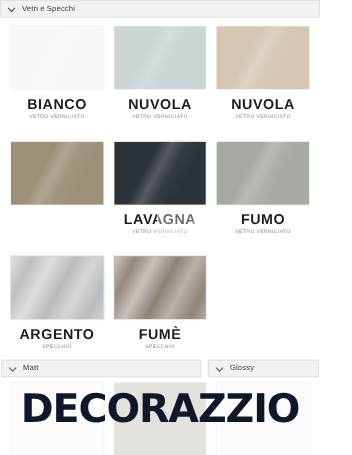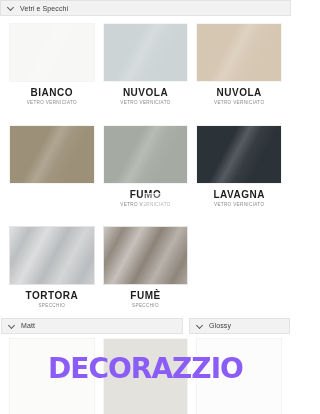--- a/index.html
+++ b/index.html
@@ -90,21 +90,21 @@
        rgba(255,255,255,0.30) 100%);
   }
   .swatch.mirror { box-shadow: 0 0 0 1px rgba(0,0,0,0.10); }
 
   .cap {
     text-align: center;
     padding-top: 7px;
     line-height: 1;
   }
   .cap .name {
-    font-size: 10px;
+    font-size: 13px;
     font-weight: bold;
     color: #1d1d1d;
     letter-spacing: .5px;
     display: block;
   }
   .cap .sub {
     font-size: 4.6px;
     color: #8a8a8a;
     letter-spacing: .35px;
     display: block;
@@ -134,23 +134,23 @@
 
   
   .watermark {
     position: absolute;
     left: 0;
     right: 0;
     top: 355px;
     text-align: center;
     font-family: "DejaVu Sans", sans-serif;
     font-weight: bold;
-    font-size: 28px;
+    font-size: 36px;
     letter-spacing: -1px;
-    color: #8b5cf6;
+    color: #0f172a;
     line-height: 1;
     pointer-events: none;
     user-select: none;
     white-space: nowrap;
   }
   
   .wm-frag {
     position: absolute;
     left: 143px;
     top: 193px;
@@ -193,42 +193,42 @@
   </div>
 </div>
 
 <div class="row-gap"></div>
 
 <div class="grid">
   <div class="cell">
     <div class="swatch gloss" style="background:#9c9078"></div>
   </div>
   <div class="cell">
+    <div class="swatch gloss" style="background:#2b3238"></div>
+    <div class="cap">
+      <span class="name">LAVAGNA</span>
+      <span class="sub">VETRO VERNICIATO</span>
+    </div>
+  </div>
+  <div class="cell">
     <div class="swatch gloss" style="background:#a5aba3"></div>
     <div class="cap">
       <span class="name">FUMO</span>
       <span class="sub">VETRO VERNICIATO</span>
     </div>
   </div>
-  <div class="cell">
-    <div class="swatch gloss" style="background:#2b3238"></div>
-    <div class="cap">
-      <span class="name">LAVAGNA</span>
-      <span class="sub">VETRO VERNICIATO</span>
-    </div>
-  </div>
 </div>
 
 <div class="row-gap"></div>
 
 <div class="grid">
   <div class="cell">
     <div class="swatch mirror" style="background:#b9bcbe"></div>
     <div class="cap">
-      <span class="name">TORTORA</span>
+      <span class="name">ARGENTO</span>
       <span class="sub">SPECCHIO</span>
     </div>
   </div>
   <div class="cell">
     <div class="swatch mirror" style="background:#8d8378"></div>
     <div class="cap">
       <span class="name">FUMÈ</span>
       <span class="sub">SPECCHIO</span>
     </div>
   </div>

